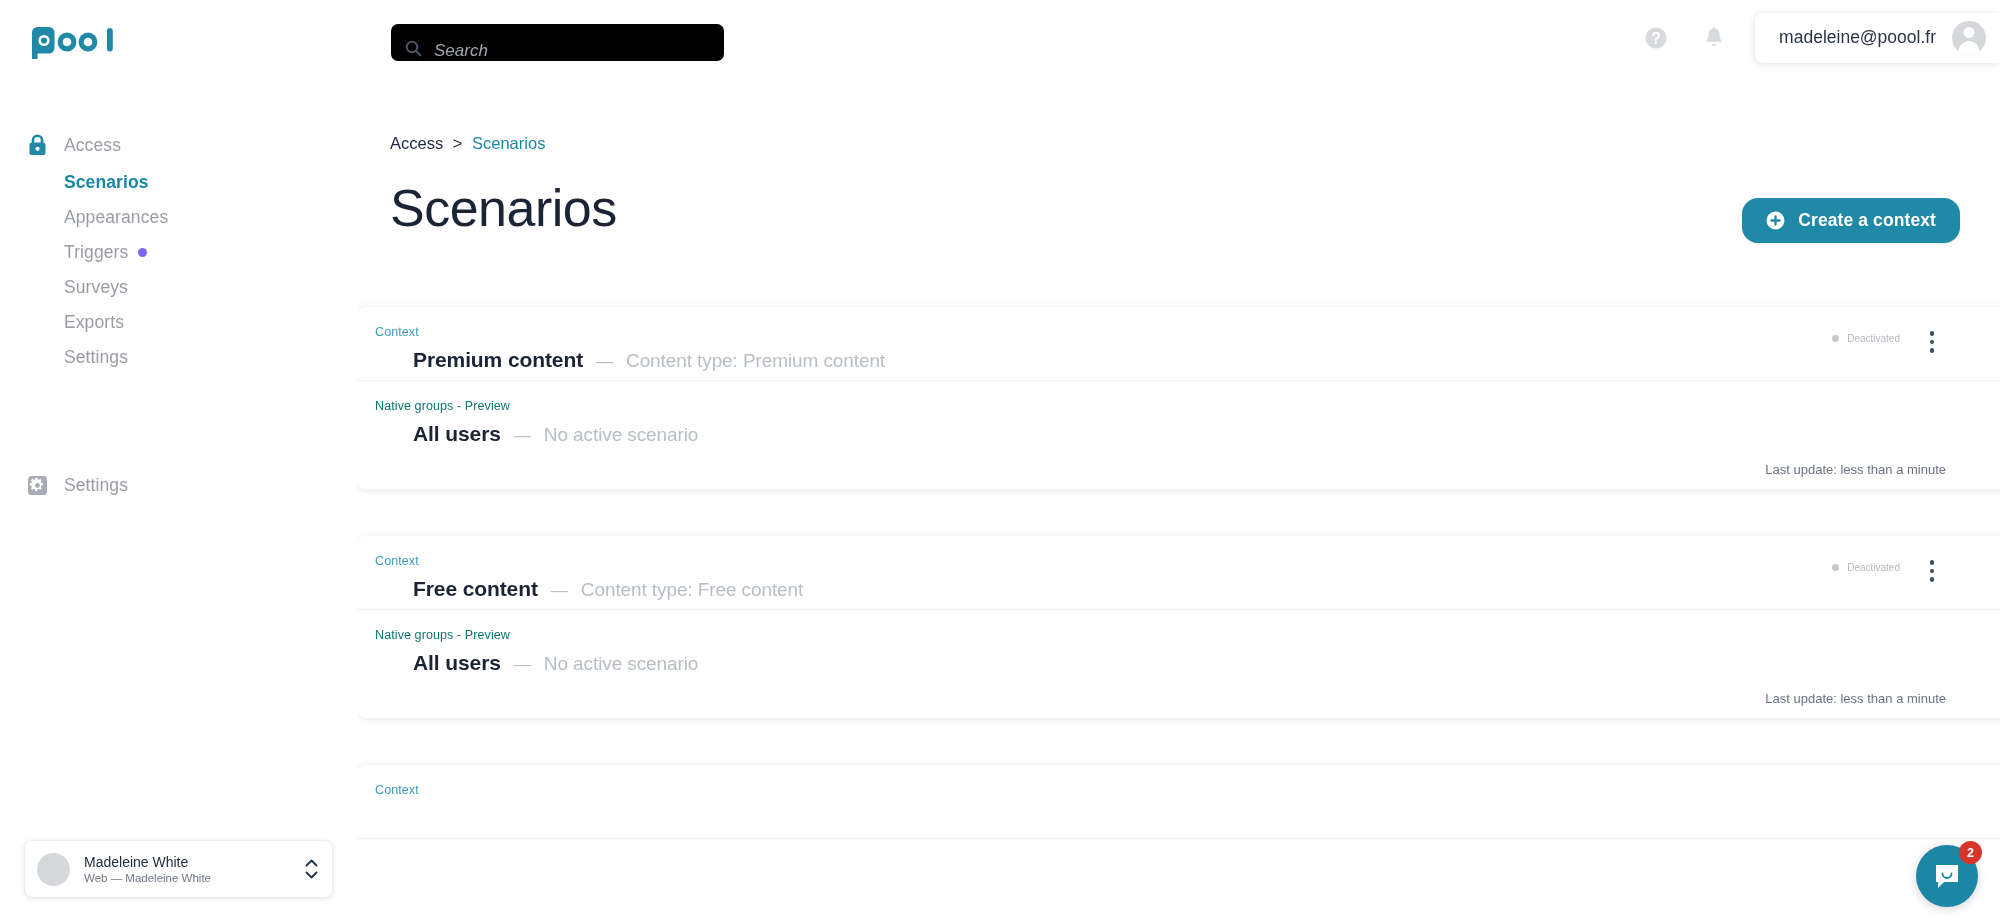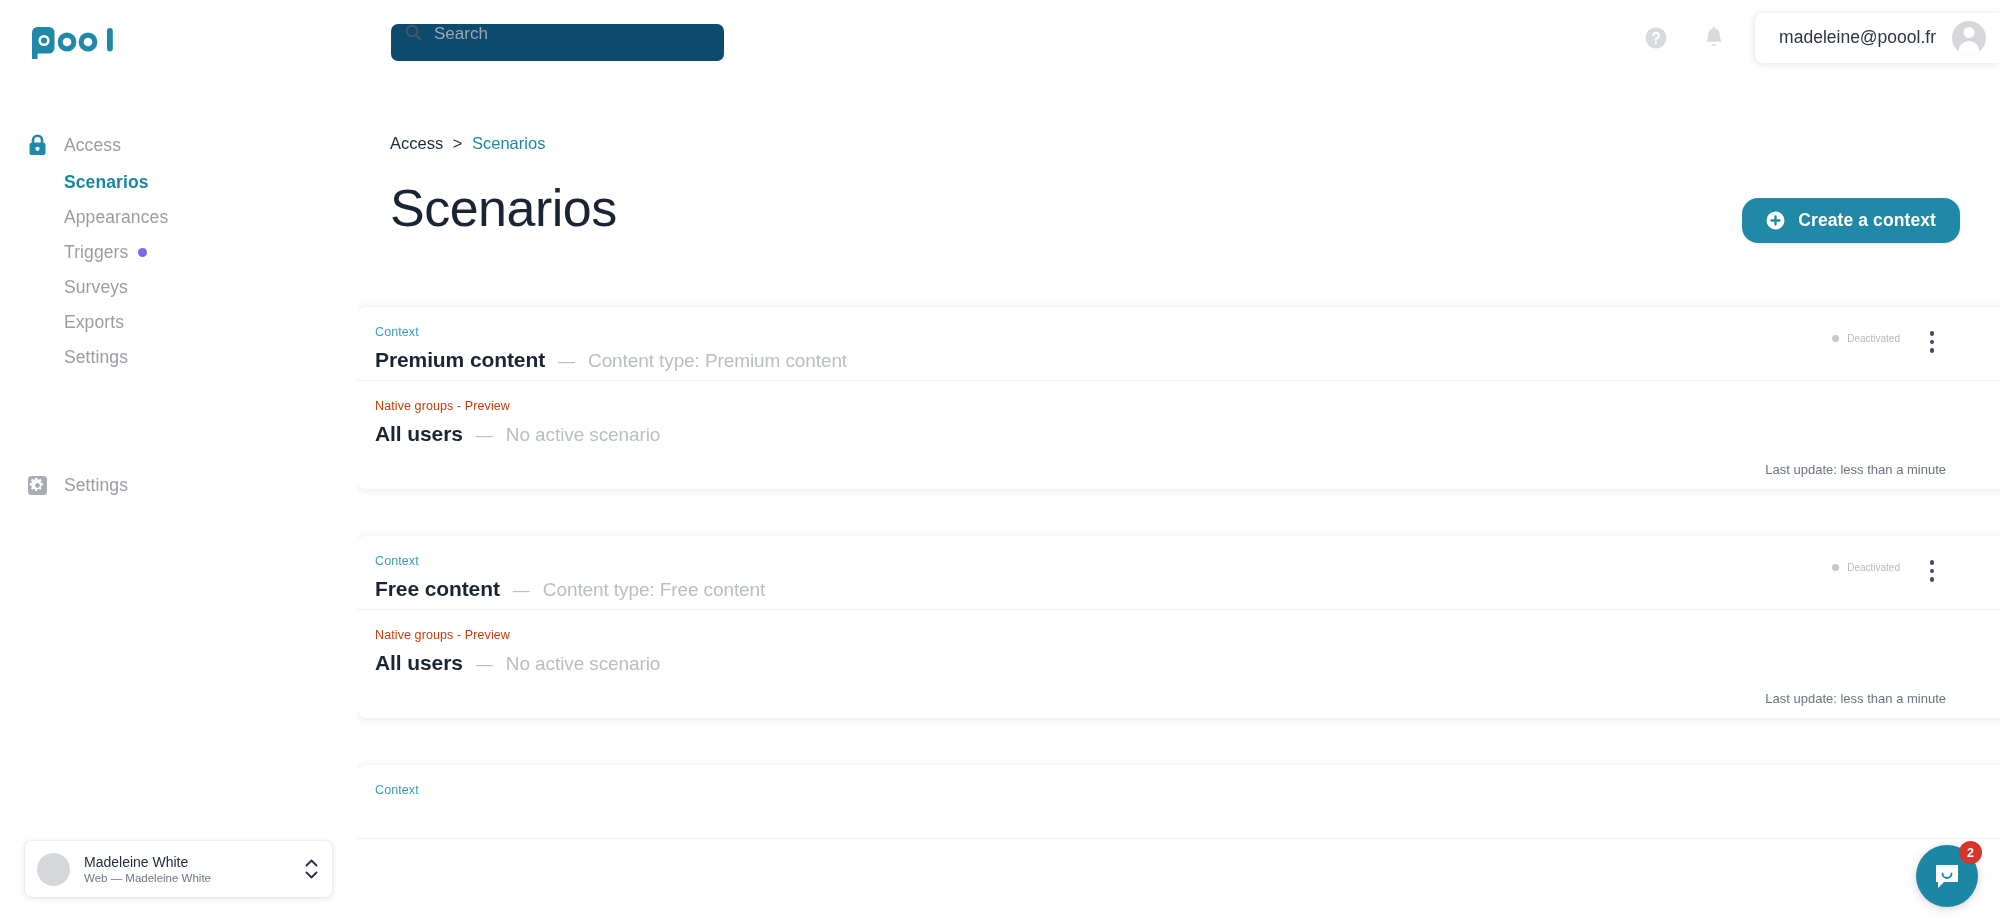--- a/index.html
+++ b/index.html
@@ -127,26 +127,27 @@
     flex: 0 0 auto;
   }
 
   
   .search-box {
     position: absolute;
     left: 391px;
     top: 24px;
     width: 333px;
     height: 37px;
-    background: #0c4a6e;
+    background: #000000;
     border-radius: 7px;
     display: flex;
-    align-items: flex-start;
+    align-items: flex-end;
     padding: 0 14px;
     cursor: text;
+    font-style: italic;
   }
   .search-placeholder {
     margin-left: 12px;
     font-size: 17px;
     color: #a2a6ae;
   }
 
   .topright {
     position: absolute;
     right: 0;
@@ -283,32 +284,33 @@
   }
   .card-row-body {
     height: 80px;
     padding-top: 18px;
   }
   .row-label {
     font-size: 12.5px;
     color: #3c9cb8;
     letter-spacing: .1px;
   }
-  .row-label.grey { color: #c2410c; }
+  .row-label.grey { color: #0f766e; }
   .row-title-line {
     margin-top: 9px;
     display: flex;
     align-items: baseline;
     white-space: nowrap;
   }
   .row-title {
     font-size: 21px;
     font-weight: bold;
     color: #1b2434;
     letter-spacing: -.1px;
+    margin-left: 38px;
   }
   .row-dash {
     margin: 0 13px;
     font-size: 17px;
     color: #b9bdc4;
   }
   .row-desc {
     font-size: 19px;
     color: #b9bdc4;
     letter-spacing: -.1px;

